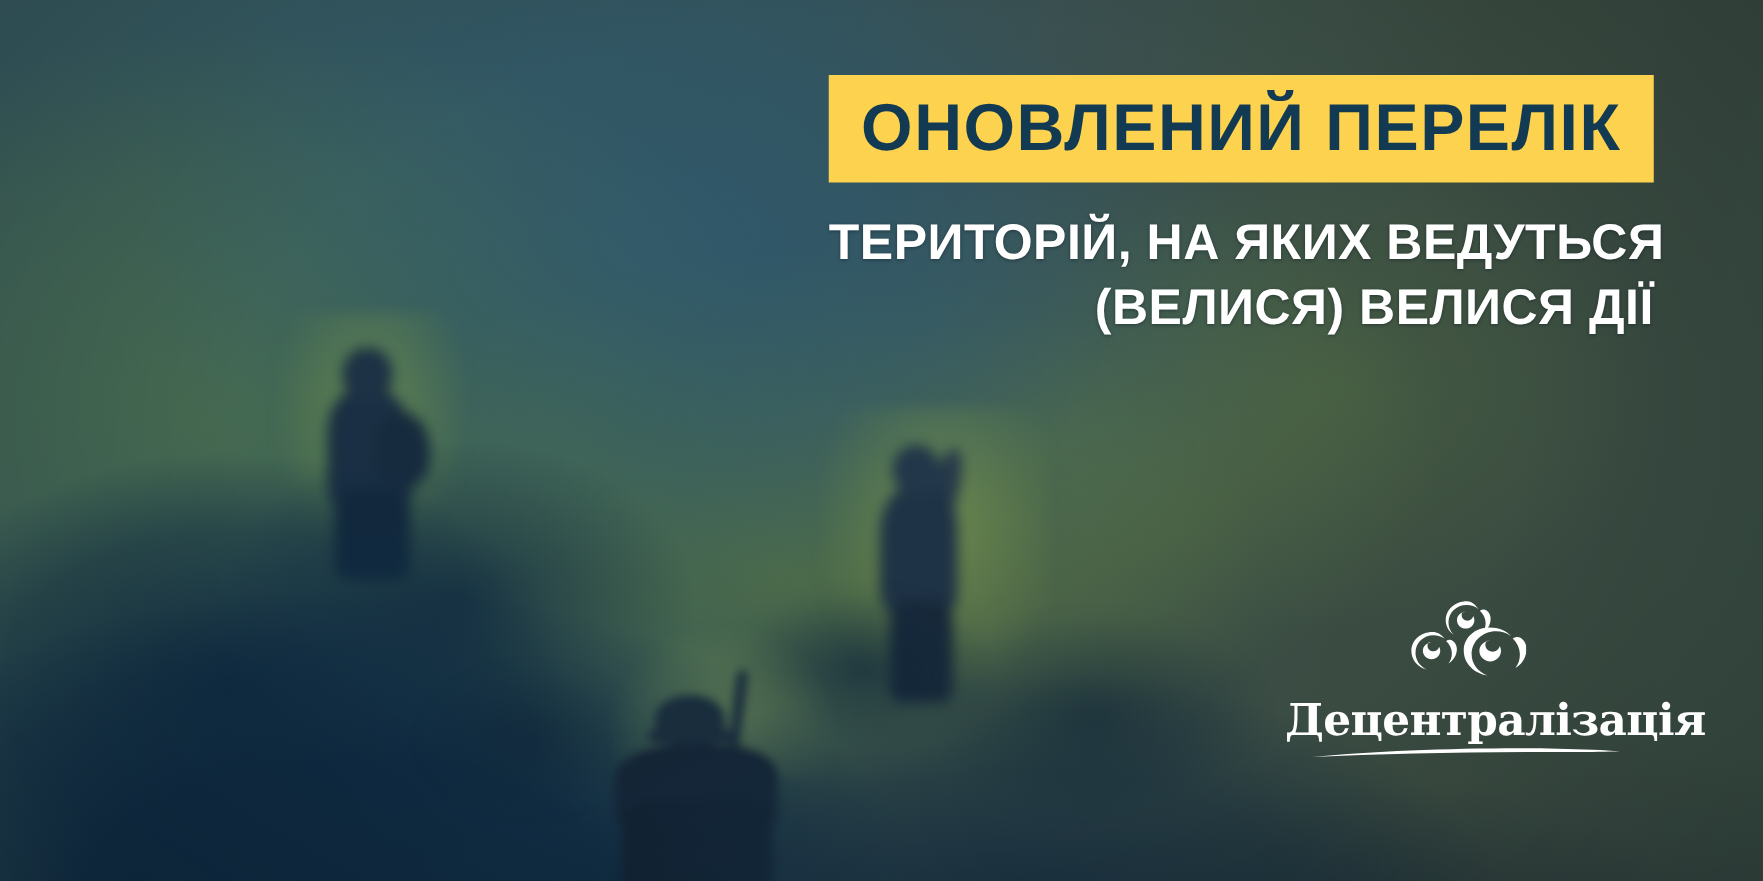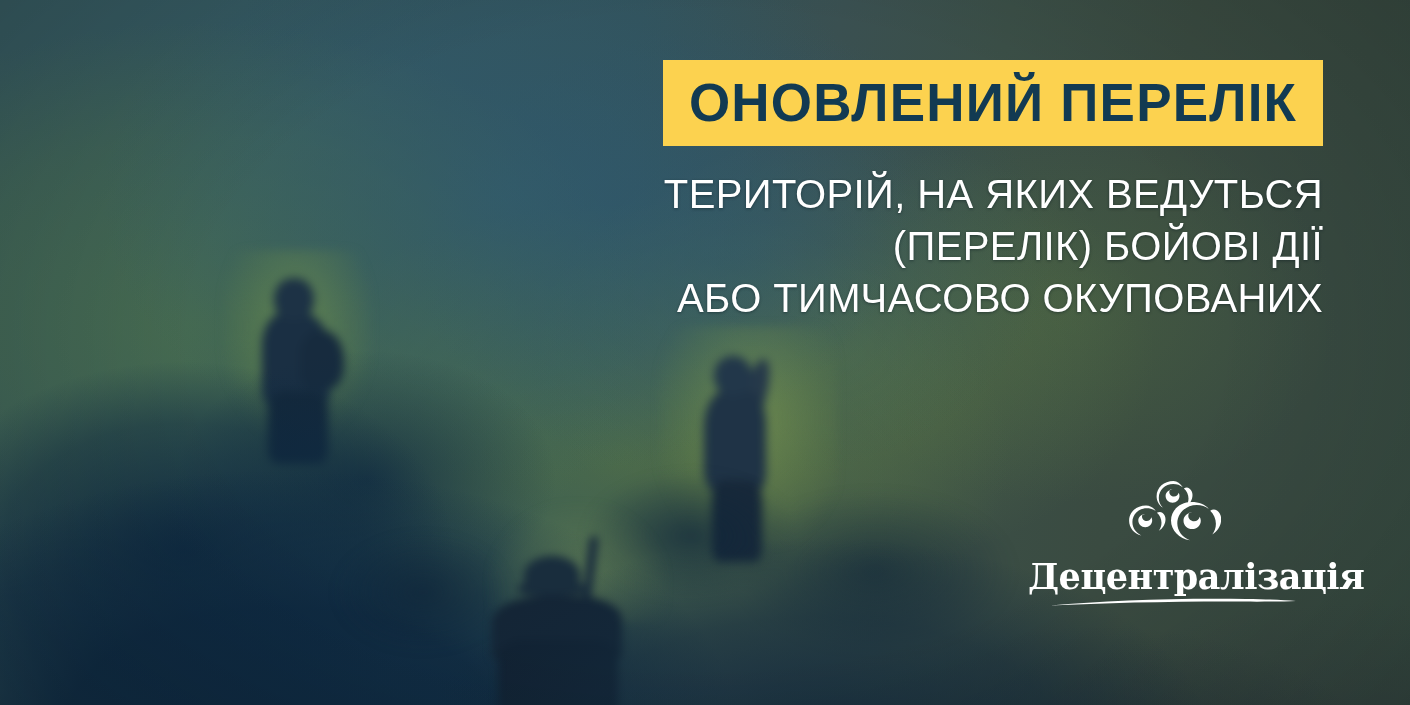--- a/index.html
+++ b/index.html
@@ -277,21 +277,21 @@
     padding: 16px 24px 17px 24px;
     box-sizing: border-box;
     text-align: center;
     white-space: nowrap;
   }
 
   .subhead {
     margin-top: 22px;
     color: #FFFFFF;
     font-size: 40px;
-    font-weight: normal;
+    font-weight: bold;
     line-height: 1.30;
     letter-spacing: 0.4px;
     text-align: right;
     text-shadow: 0 1px 3px rgba(8,22,30,0.45);
   }
   .subhead .line { display: block; white-space: nowrap; }
 
   
   .logo {
     position: absolute;
@@ -363,22 +363,21 @@
 
   <div class="bg-layer bg-ridge-right"></div>
   <div class="bg-layer bg-vignette"></div>
 
   <div class="content">
 
     <span class="headline-banner">ОНОВЛЕНИЙ ПЕРЕЛІК</span>
 
     <div class="subhead">
       <span class="line">ТЕРИТОРІЙ, НА ЯКИХ ВЕДУТЬСЯ</span>
-      <span class="line">(ПЕРЕЛІК) БОЙОВІ ДІЇ</span>
-      <span class="line">АБО ТИМЧАСОВО ОКУПОВАНИХ</span>
+      <span class="line">(ВЕЛИСЯ) ВЕЛИСЯ ДІЇ</span>
     </div>
 
   </div>
 
   <div class="logo">
 
     <svg class="logo-mark" viewBox="0 0 96 72" aria-hidden="true">
       <g fill="#FFFFFF">
 
         <path d="M48.5 2.0 C39.0 2.0 31.6 8.6 31.6 17.2 C31.6 22.0 34.0 26.1 37.8 28.6

